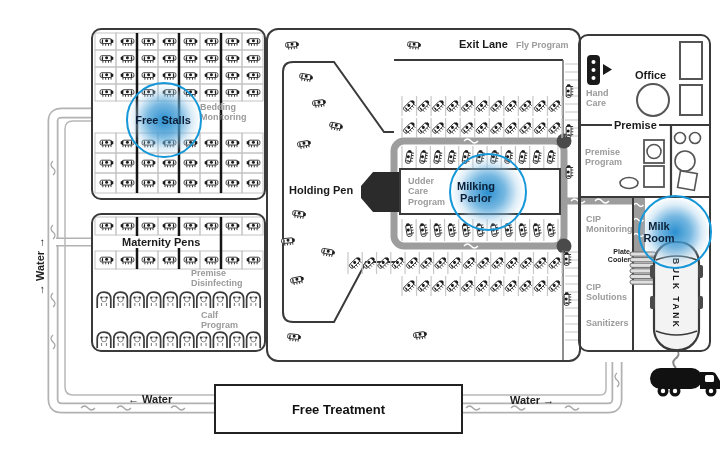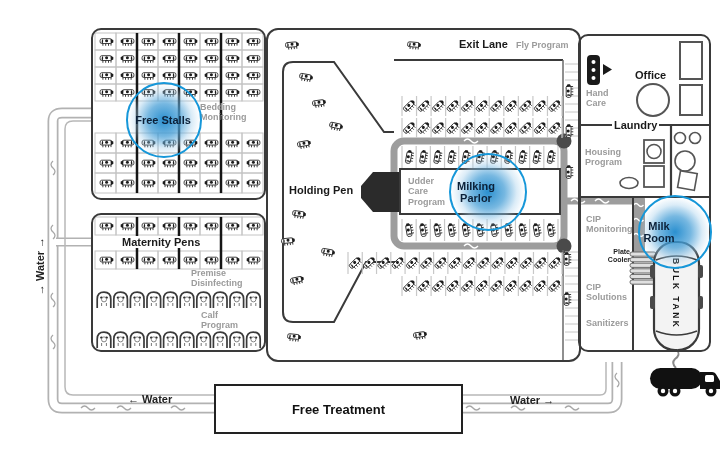--- a/index.html
+++ b/index.html
@@ -871,22 +871,22 @@
 
   <div class="barn" style="left:75px;top:28px;width:175px;height:172px;"></div>
   <div class="barn" style="left:75px;top:213px;width:175px;height:139px;"></div>
   <div class="barn" style="left:250px;top:28px;width:315px;height:334px;border-radius:12px;"></div>
   <div class="barn" style="left:562px;top:34px;width:133px;height:318px;"></div>
 
   <div class="lbl bold" style="left:443px;top:38px;">Exit Lane</div>
   <div class="lbl gray" style="left:500px;top:40px;white-space:nowrap;">Fly Program</div>
   <div class="lbl bold" style="left:619px;top:69px;">Office</div>
   <div class="lbl gray" style="left:570px;top:88px;width:30px;">Hand Care</div>
-  <div class="lbl bold whitebg" style="left:596px;top:119px;">Laundry</div>
-  <div class="lbl gray" style="left:569px;top:147px;width:50px;">Housing Program</div>
+  <div class="lbl bold whitebg" style="left:596px;top:119px;">Premise</div>
+  <div class="lbl gray" style="left:569px;top:147px;width:50px;">Premise Program</div>
   <div class="lbl bold" style="left:273px;top:184px;">Holding Pen</div>
   <div class="lbl gray" style="left:392px;top:176px;width:40px;">Udder Care Program</div>
   <div class="lbl bold whitebg" style="left:104px;top:236px;">Maternity Pens</div>
   <div class="lbl gray" style="left:184px;top:102px;width:52px;">Bedding Monitoring</div>
   <div class="lbl gray" style="left:175px;top:268px;width:62px;">Premise Disinfecting</div>
   <div class="lbl gray" style="left:185px;top:310px;width:48px;">Calf Program</div>
   <div class="lbl gray" style="left:570px;top:214px;width:52px;">CIP Monitoring</div>
   <div class="lbl gray" style="left:570px;top:282px;width:46px;">CIP Solutions</div>
   <div class="lbl gray" style="left:570px;top:318px;width:60px;">Sanitizers</div>
   <div id="plate-cooler-label" class="lbl">Plate Cooler</div>

